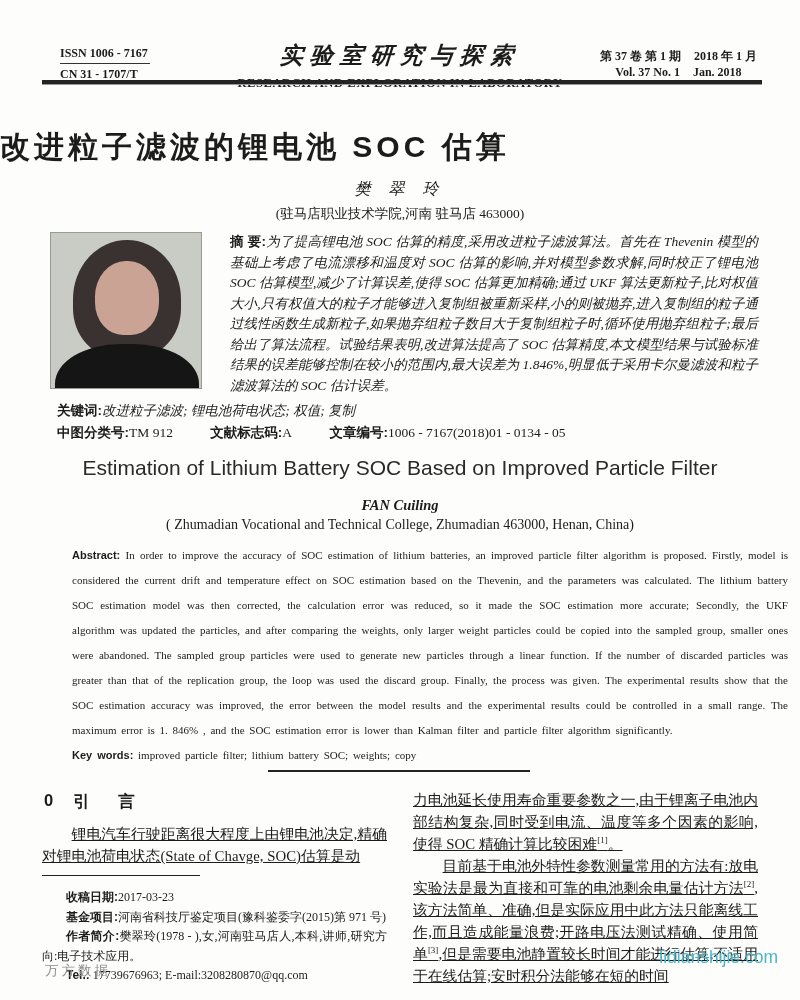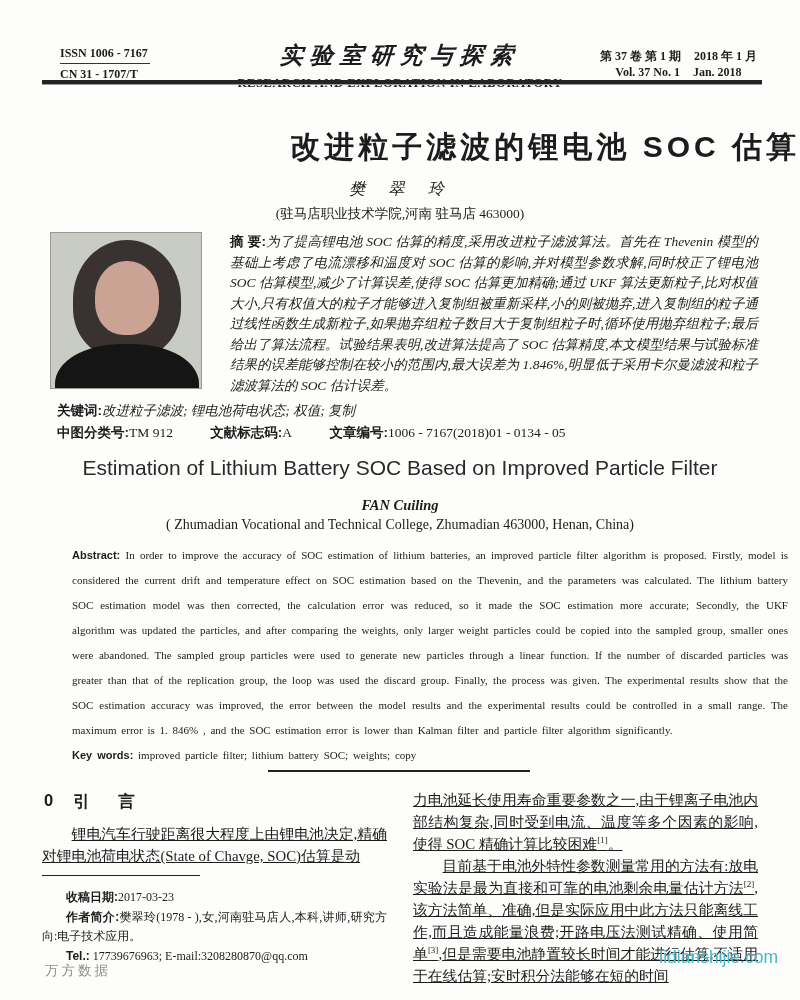--- a/index.html
+++ b/index.html
@@ -10,22 +10,22 @@
   .hdr-left { position:absolute; left:45px; top:46px; font-size:12px; font-weight:bold; }
   .hdr-left .ln { display:block; border-bottom:1px solid #333; padding:0 2px 2px 0; margin-bottom:3px; white-space:nowrap;margin-left:15px; }
   .hdr-center { position:absolute; left:0; width:800px; top:40px; text-align:center; }
   .journal-cn { font-size:23px; font-weight:bold; font-style:italic; letter-spacing:7px; transform:skewX(-4deg); display:inline-block; }
   .journal-en { margin-top:5px; font-size:12.5px; font-weight:bold; letter-spacing:0.6px; }
   .hdr-right { position:absolute; right:38px; top:48px; font-size:12px; font-weight:bold; text-align:center; white-space:nowrap; }
   .hdr-right .row span { margin:0 5px; }
   .hdr-rule { position:absolute; left:42px; top:80px; width:720px; height:4px; background:#232323; box-shadow:0 1px 0 #999; }
 
   
-  .cn-title { position:absolute; left:0; width:800px; top:127px; text-align:right; font-family:"Liberation Sans", sans-serif; font-size:30px; font-weight:bold; letter-spacing:4px;padding-left:43px; }
-  .cn-author { position:absolute; left:0; width:800px; top:179px; text-align:center; font-size:16px; font-style:italic; letter-spacing:7px;font-family:Liberation Mono, monospace; }
+  .cn-title { position:absolute; left:0; width:800px; top:127px; text-align:left; font-family:"Liberation Sans", sans-serif; font-size:30px; font-weight:bold; letter-spacing:4px; }
+  .cn-author { position:absolute; left:0; width:800px; top:179px; text-align:center; font-size:16px; font-style:italic; letter-spacing:7px; }
   .cn-affil { position:absolute; left:0; width:800px; top:205px; text-align:center; font-size:13.5px; }
 
   
   .abs-row { position:absolute; left:50px; top:232px; width:708px; display:flex; gap:28px; }
   .photo { position:relative; width:152px; height:157px; background:#c9ccc4; border:1px solid #9a9a94; overflow:hidden; flex:0 0 auto; }
   .photo .hair { position:absolute; top:7px; left:22px; width:108px; height:118px; background:#3a3230; border-radius:50% 50% 42% 42%; }
   .photo .face { position:absolute; top:28px; left:44px; width:64px; height:74px; background:#cba394; border-radius:48% 48% 44% 44%; }
   .photo .torso { position:absolute; bottom:0; left:4px; width:144px; height:44px; background:#151515; border-radius:46% 46% 0 0 / 90% 90% 0 0; }
   .cn-abstract { flex:1; font-size:13.5px; line-height:20.5px; text-align:justify; font-style:italic; }
   .lbl { font-family:"Liberation Sans", sans-serif; font-weight:bold; font-style:normal; }
@@ -122,20 +122,21 @@
     <div class="col">
       <div class="sec-head">
         <span class="n">0</span>
         <span class="t">引  言</span>
       </div>
       <p class="para indent">锂电汽车行驶距离很大程度上由锂电池决定,精确对锂电池荷电状态(State of Chavge, SOC)估算是动</p>
 
       <div class="fn-rule"></div>
       <div class="fn">
         <p><span class="lbl">收稿日期:</span><span>2017-03-23</span></p>
+        <p><span class="lbl">基金项目:</span><span>河南省科技厅鉴定项目(豫科鉴委字(2015)第 971 号)</span></p>
         <p><span class="lbl">作者简介:</span><span>樊翠玲(1978 - ),女,河南驻马店人,本科,讲师,研究方向:电子技术应用。</span></p>
         <p><span class="lbl">Tel.:</span><span> 17739676963; E-mail:3208280870@qq.com</span></p>
       </div>
     </div>
 
     <div class="col">
       <p class="para"><span>力电池延长使用寿命重要参数之一,由于锂离子电池内部结构复杂,同时受到电流、温度等多个因素的影响,使得 SOC 精确计算比较困难</span><sup class="ref">[1]</sup><span>。</span></p>
       <p class="para indent"><span>目前基于电池外特性参数测量常用的方法有:放电实验法是最为直接和可靠的电池剩余电量估计方法</span><sup class="ref">[2]</sup><span>,该方法简单、准确,但是实际应用中此方法只能离线工作,而且造成能量浪费;开路电压法测试精确、使用简单</span><sup class="ref">[3]</sup><span>,但是需要电池静置较长时间才能进行估算,不适用于在线估算;安时积分法能够在短的时间</span></p>
     </div>
   </div>

